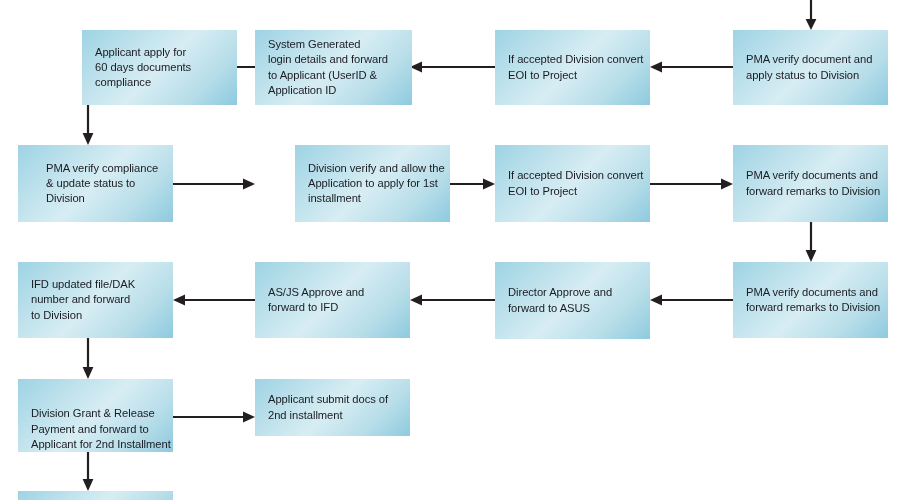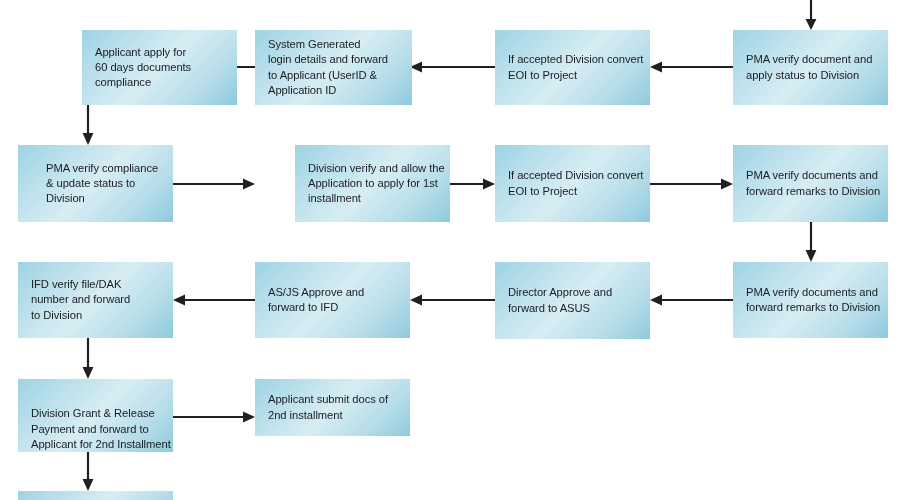--- a/index.html
+++ b/index.html
@@ -208,21 +208,21 @@
     <span class="node-label">Director Approve and
 forward to ASUS</span>
   </div>
 
   <div class="node" style="left:255px; top:262px; width:155px; height:76px;">
     <span class="node-label">AS/JS Approve and
 forward to IFD</span>
   </div>
 
   <div class="node" style="left:18px; top:262px; width:155px; height:76px;">
-    <span class="node-label">IFD verify file/DAK
+    <span class="node-label">IFD updated file/DAK
 number and forward
 to Division</span>
   </div>
 
   <div class="node" style="left:18px; top:379px; width:155px; height:73px;align-items:flex-end;">
     <span class="node-label">Division Grant &amp; Release
 Payment and forward to
 Applicant for 2nd Installment</span>
   </div>
 

